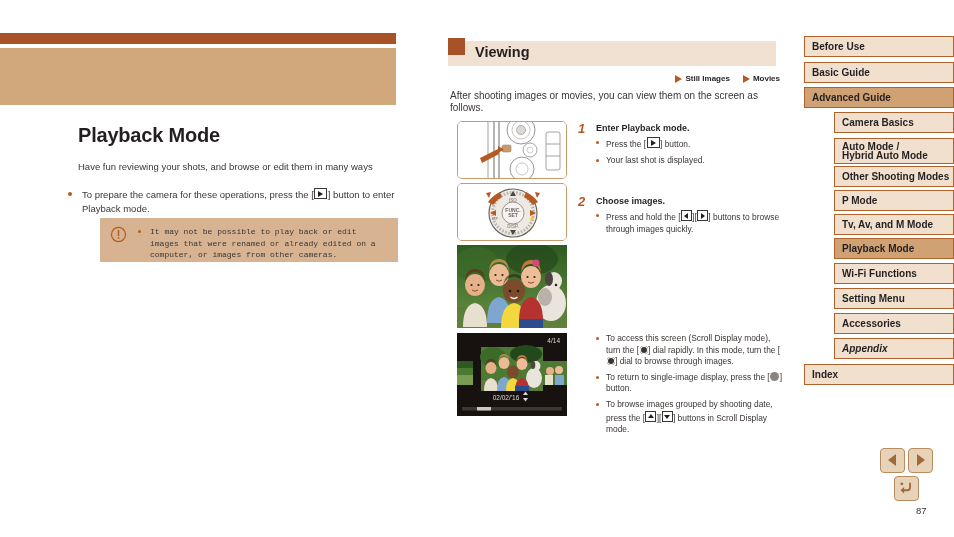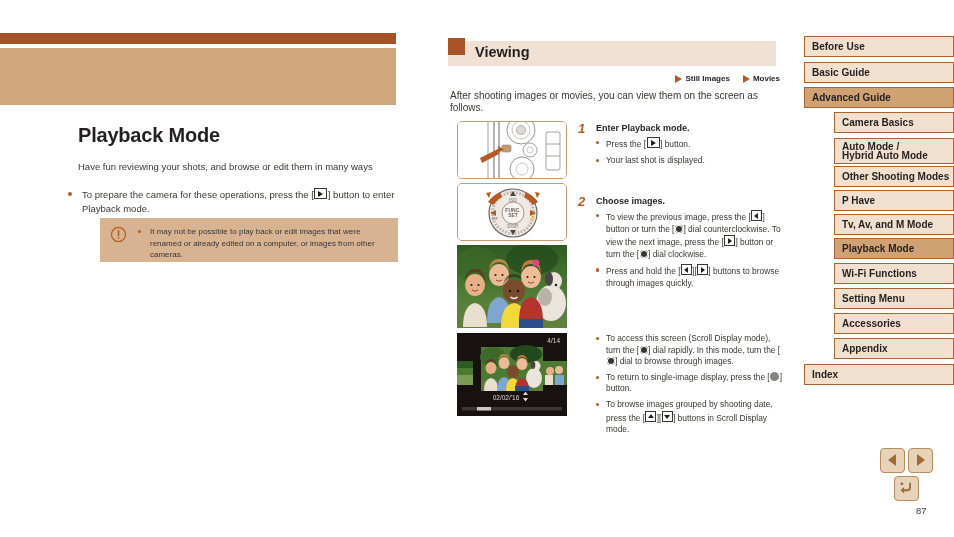--- a/index.html
+++ b/index.html
@@ -43,21 +43,21 @@
   .caution-icon{
     position:absolute;left:10px;top:8px;width:17px;height:17px;
   }
   .caution-txt{
     position:absolute;left:38px;top:8px;width:250px;
     font-size:8px;color:#3a3634;line-height:11.5px;
   }
   .caution-txt .bdot{
     position:absolute;left:0;top:4px;width:3px;height:3px;border-radius:50%;background:#b55a23;
   }
-  .caution-txt .btxt{display:block;margin-left:12px;}
+  .caution-txt .btxt{display:block;margin-left:12px;font-family:Liberation Mono, monospace;}
 
   
   .mid-col{position:absolute;left:440px;top:0;width:350px;height:467px;}
   .sec-head{
     position:absolute;left:8px;top:41px;width:328px;height:25px;
     background:#f0e1d2;
   }
   .sec-head-sq{
     position:absolute;left:8px;top:38px;width:17px;height:17px;background:#a75227;
   }
@@ -377,23 +377,20 @@
         </div>
       </div>
     </div>
 
     <div class="step step2">
       <span class="step-num">2</span>
       <span class="step-title">Choose images.</span>
       <div class="step-bullets">
         <div class="sb">
           <span class="bdot"></span>
-        To view the previous image, press the [<span class="key-arrow left"></span>] button or turn the [<span class="key-dial"></span>] dial counterclockwise. To view the next image, press the [<span class="key-arrow right"></span>] button or turn the [<span class="key-dial"></span>] dial clockwise.</div>
-        <div class="sb">
-          <span class="bdot"></span>
         Press and hold the [<span class="key-arrow left"></span>][<span class="key-arrow right"></span>] buttons to browse through images quickly.</div>
       </div>
     </div>
 
     <div class="step step3">
       <div class="step-bullets">
         <div class="sb">
           <span class="bdot"></span>
         To access this screen (Scroll Display mode), turn the [<span class="key-dial"></span>] dial rapidly. In this mode, turn the [<span class="key-dial"></span>] dial to browse through images.</div>
         <div class="sb">
@@ -419,38 +416,38 @@
       <div class="nav-item lvl2" style="top: 112px; height: 21px;">
         <span class="l2">Camera Basics</span>
       </div>
       <div class="nav-item lvl2" style="top: 138px; height: 26px;">
         <span class="l2">Auto Mode /<br>Hybrid Auto Mode</span>
       </div>
       <div class="nav-item lvl2" style="top: 166px; height: 21px;">
         <span class="l2">Other Shooting Modes</span>
       </div>
       <div class="nav-item lvl2" style="top: 190px; height: 21px;">
-        <span class="l2">P Have</span>
+        <span class="l2">P Mode</span>
       </div>
       <div class="nav-item lvl2" style="top: 214px; height: 21px;">
         <span class="l2">Tv, Av, and M Mode</span>
       </div>
       <div class="nav-item lvl2 active" style="top: 238px; height: 21px;">
         <span class="l2">Playback Mode</span>
       </div>
       <div class="nav-item lvl2" style="top: 263px; height: 21px;">
         <span class="l2">Wi-Fi Functions</span>
       </div>
       <div class="nav-item lvl2" style="top: 288px; height: 21px;">
         <span class="l2">Setting Menu</span>
       </div>
       <div class="nav-item lvl2" style="top: 313px; height: 21px;">
         <span class="l2">Accessories</span>
       </div>
-      <div class="nav-item lvl2" style="top: 338px; height: 21px;">
+      <div class="nav-item lvl2" style="top: 338px; height: 21px; font-style: italic;">
         <span class="l2">Appendix</span>
       </div>
       <div class="nav-item lvl1" style="top: 364px; height: 21px;">
         <span class="l2">Index</span>
       </div>
     </div>
 
   <div class="btm">
     <div class="navbtn prev">
       <span class="tri"></span>

